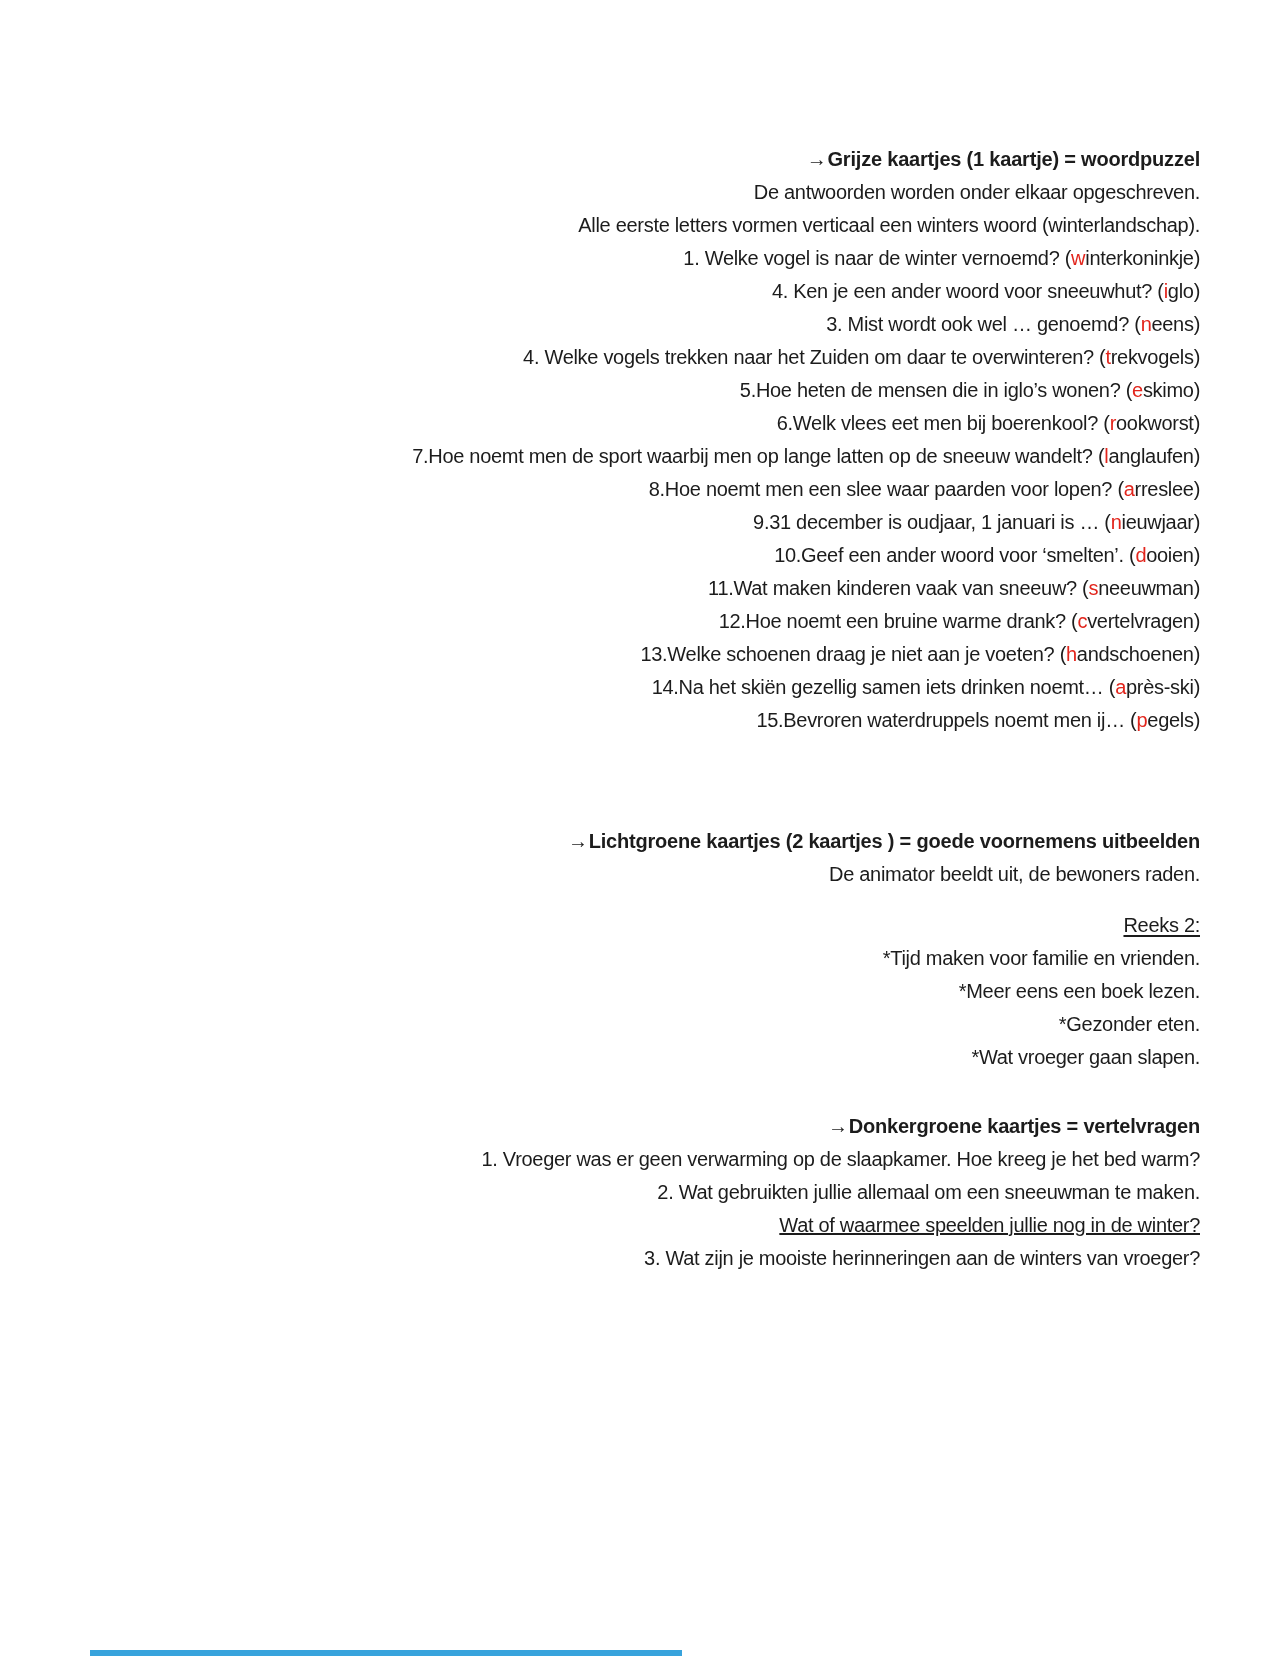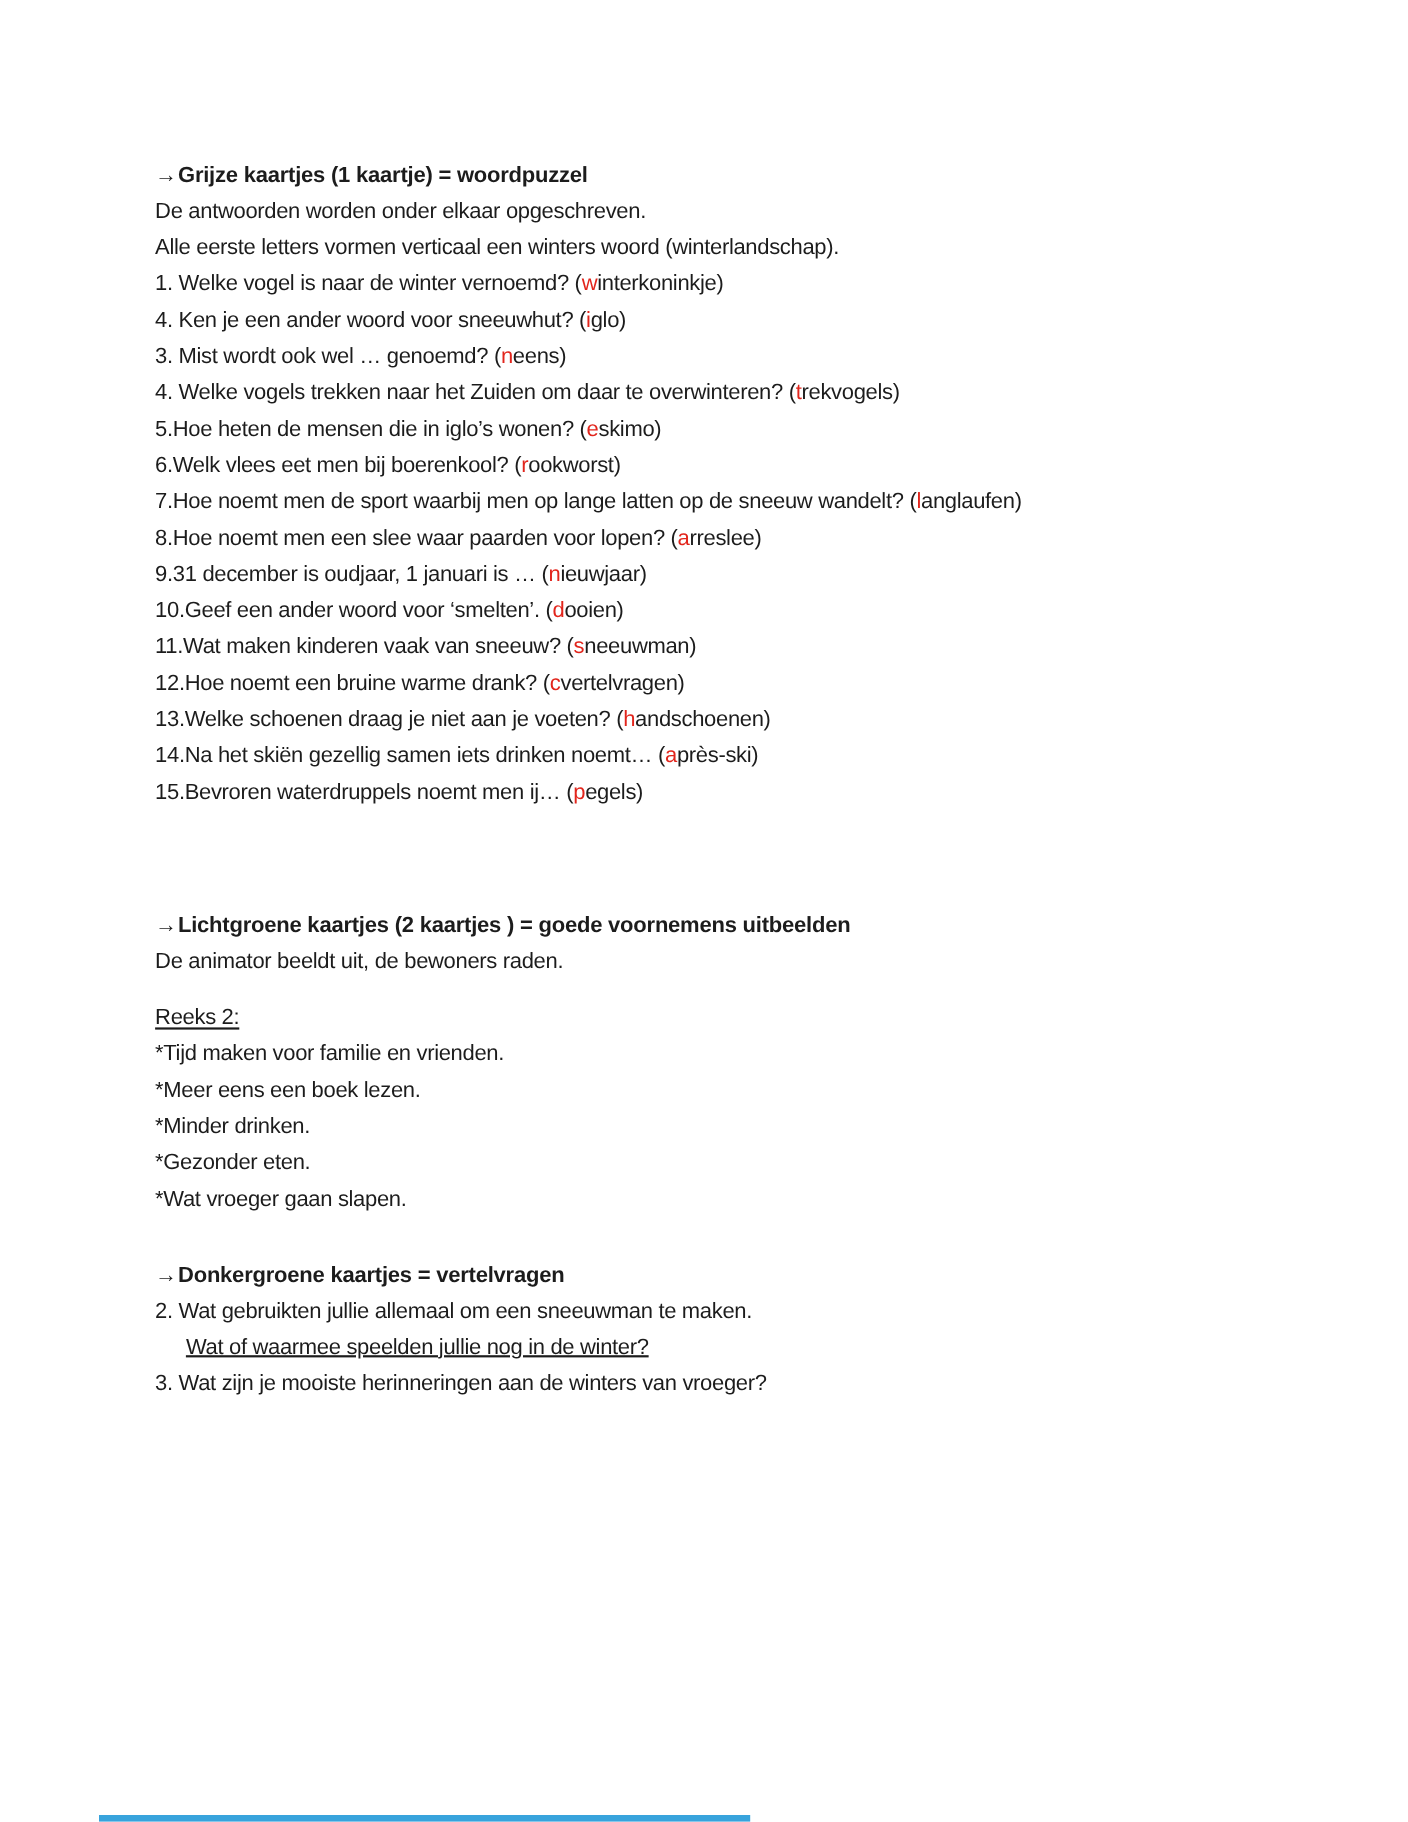--- a/index.html
+++ b/index.html
@@ -13,20 +13,21 @@
     font-size: 20px;
     line-height: 33px;
     letter-spacing: -0.3px;
     color: #1c1c1c;
   }
   .doc {
     position: absolute;
     top: 143px;
     left: 141px;
     right: 80px;
+    text-align: right;
   }
   p, h2 { margin: 0; padding: 0; font-size: 20px; line-height: 33px; }
   h2.hd { font-weight: 700; letter-spacing: -0.2px; }
   .arrow { font-weight: 700; padding-right: 1px; }
   .red { color: #e2251c; }
   .underline {
     text-decoration: underline;
     text-decoration-thickness: 1.5px;
     text-underline-offset: 3px;
   }
@@ -71,30 +72,30 @@
   </section>
 
   <section class="s2">
     <h2 class="hd"><span class="arrow">→</span><span>Lichtgroene kaartjes (2 kaartjes ) = goede voornemens uitbeelden</span></h2>
     <p class="line">De animator beeldt uit, de bewoners raden.</p>
     <div id="lightgreen-groups">
         <div class="group2">
           <p class="line"><span class="underline">Reeks 2:</span></p>
           <p class="line">*Tijd maken voor familie en vrienden.</p>
           <p class="line">*Meer eens een boek lezen.</p>
-          <p class="line">*Minder drinken.</p>
           <p class="line">*Gezonder eten.</p>
           <p class="line">*Wat vroeger gaan slapen.</p>
         </div>
       </div>
   </section>
 
   <section class="s3">
     <h2 class="hd"><span class="arrow">→</span><span>Donkergroene kaartjes = vertelvragen</span></h2>
     <div id="darkgreen-items">
+        <p class="line">1. Vroeger was er geen verwarming op de slaapkamer. Hoe kreeg je het bed warm?</p>
         <p class="line">2. Wat gebruikten jullie allemaal om een sneeuwman te maken.</p>
         <p class="line ind">Wat of waarmee speelden jullie nog in de winter?</p>
         <p class="line">3. Wat zijn je mooiste herinneringen aan de winters van vroeger?</p>
       </div>
   </section>
 
 </div>
 
 <div class="bottom-bar" style="background: rgb(56, 163, 220);"></div>
 

